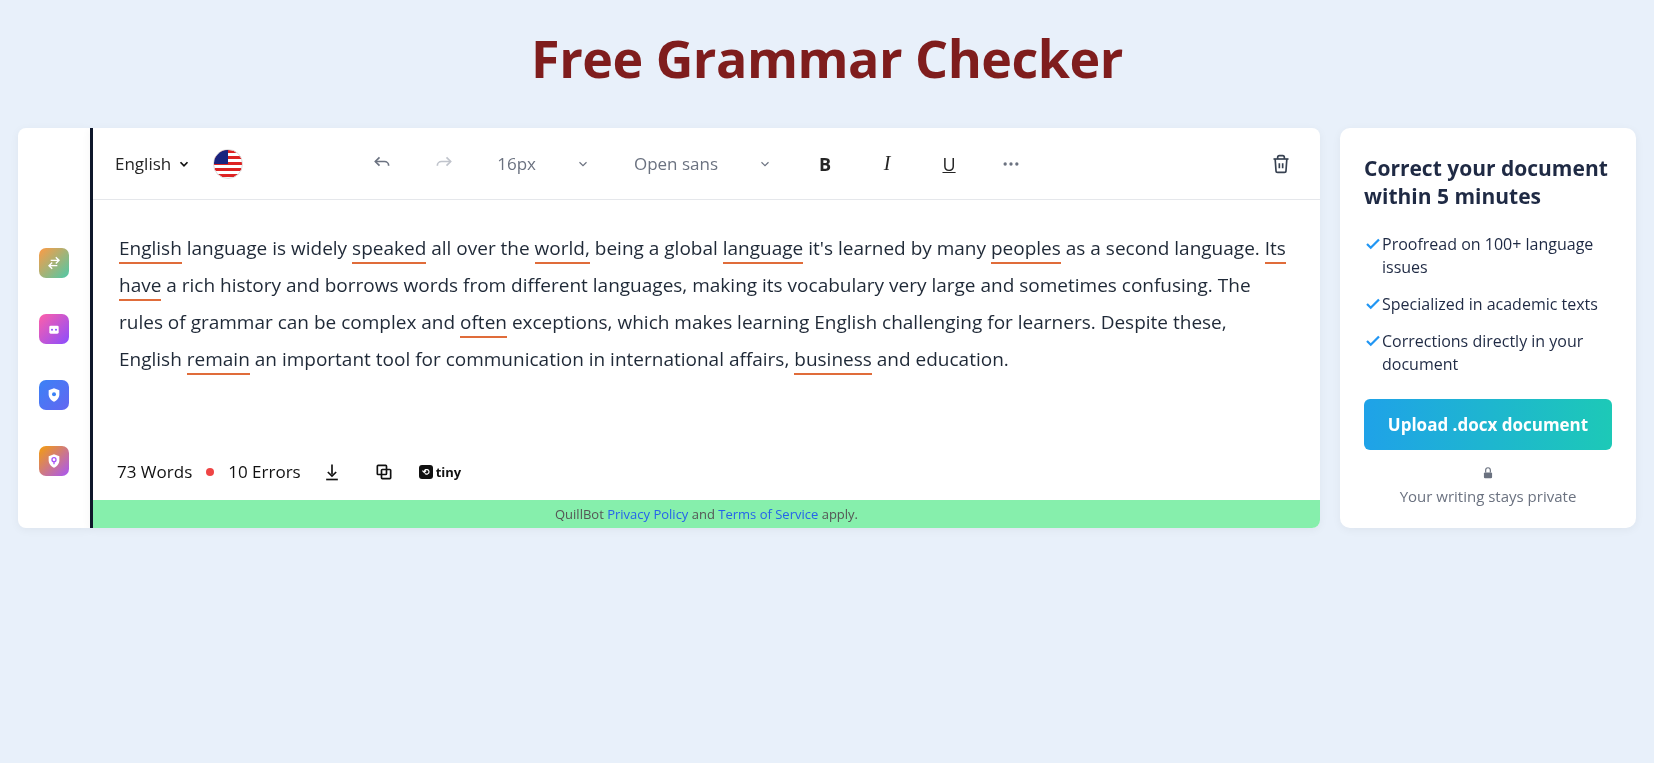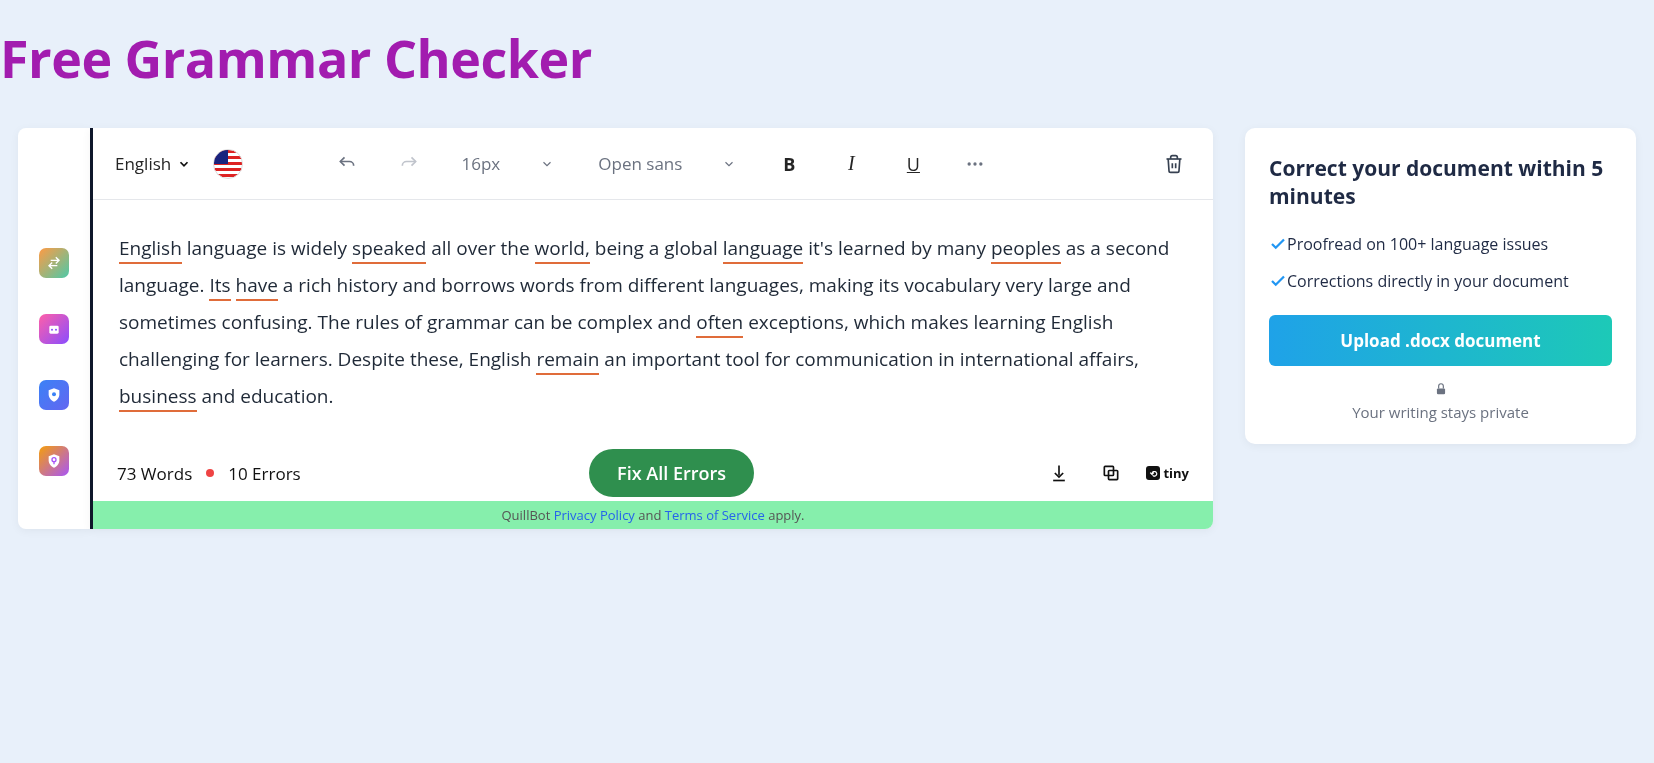--- a/index.html
+++ b/index.html
@@ -1,17 +1,17 @@
 <!DOCTYPE html>
 <html><head>
 <meta charset="utf-8">
 <style>
 *{margin:0;padding:0;box-sizing:border-box;font-family:"Open Sans",-apple-system,BlinkMacSystemFont,"Segoe UI",Roboto,sans-serif;}
 body{background:#e8f0fa;width:1654px;height:763px;overflow:hidden;}
-.page-title{color:#a21caf;font-size:52px;font-weight:700;padding:22px 0 35px 0;letter-spacing:-0.5px;}
+.page-title{color:#7f1d1d;font-size:52px;font-weight:700;text-align:center;padding:22px 0 35px 0;letter-spacing:-0.5px;}
 .workspace{display:flex;gap:0;padding:0 18px;}
 .left-rail{background:#fff;border-radius:8px 0 0 8px;width:72px;padding-top:120px;display:flex;flex-direction:column;align-items:center;gap:36px;box-shadow:0 2px 10px rgba(0,0,0,.05);}
 .rail-item{width:30px;height:30px;border-radius:7px;display:flex;align-items:center;justify-content:center;cursor:pointer;}
 .rail-item.r1{background:linear-gradient(135deg,#ff9b44,#4dc9a8);}
 .rail-item.r2{background:linear-gradient(135deg,#ff5fa8,#8a4dff);}
 .rail-item.r3{background:linear-gradient(135deg,#3b82f6,#6366f1);}
 .rail-item.r4{background:linear-gradient(135deg,#f59e0b,#a855f7);}
 .rail-item svg{width:16px;height:16px;}
 .editor-card{background:#fff;flex:1;border-radius:0 8px 8px 0;box-shadow:0 2px 10px rgba(0,0,0,.05);display:flex;flex-direction:column;border-left:3px solid #0f172a;min-width:0;}
 .toolbar{display:flex;align-items:center;height:72px;padding:0 22px;border-bottom:1px solid #e5e7eb;gap:8px;}
@@ -33,21 +33,21 @@
 .footer-bar{display:flex;align-items:center;padding:0 24px;height:56px;gap:14px;}
 .wc{font-size:17px;color:#111;font-weight:500;}
 .dot-red{width:8px;height:8px;background:#ef4444;border-radius:50%;display:inline-block;}
 .ec{font-size:17px;color:#111;font-weight:500;}
 .fix-btn{background:#2f8f4e;color:#fff;border:none;border-radius:999px;padding:12px 28px;font-size:18px;font-weight:600;cursor:pointer;margin:0 auto;}
 .footer-right{display:flex;align-items:center;gap:18px;color:#374151;}
 .tiny{font-size:13px;font-weight:700;color:#111;display:flex;align-items:center;gap:3px;}
 .tiny-badge{width:14px;height:14px;background:#111;color:#fff;border-radius:3px;display:flex;align-items:center;justify-content:center;font-size:9px;font-weight:900;}
 .legal{background:#86efac;text-align:center;font-size:13px;color:#555;padding:5px 0;border-radius:0 0 8px 0;}
 .legal a{color:#2563eb;text-decoration:none;}
-.right-panel{width:391px;margin-left:32px;}
+.right-panel{width:296px;margin-left:20px;}
 .promo{background:#fff;border-radius:10px;padding:26px 24px 22px 24px;box-shadow:0 2px 10px rgba(0,0,0,.05);}
 .promo h3{font-size:21px;font-weight:700;color:#1f2a44;line-height:1.35;margin-bottom:22px;}
 .promo ul{list-style:none;}
 .promo li{display:flex;font-size:16px;color:#1f2a44;margin-bottom:14px;line-height:1.45;}
 .check{color:#2196f3;flex-shrink:0;margin-top:2px;}
 .upload-btn{background:linear-gradient(90deg,#1fa2e8,#1dc9b7);color:#fff;border:none;border-radius:6px;width:100%;padding:14px 0;font-size:17px;font-weight:700;cursor:pointer;margin-top:8px;}
 .privacy-line{display:flex;align-items:center;justify-content:center;gap:6px;color:#6b7280;font-size:15px;margin-top:16px;flex-direction:column;}
 </style>
 </head>
 <body>
@@ -139,21 +139,20 @@
           </svg>
         </div>
     </div>
 
     <div class="editor-body" id="editor-body"><span class="err">English</span><span> language is widely </span><span class="err">speaked</span><span> all over the </span><span class="err">world,</span><span> being a global </span><span class="err">language</span><span> it's learned by many </span><span class="err">peoples</span><span> as a second language. </span><span class="err">Its</span><span> </span><span class="err">have</span><span> a rich history and borrows words from different languages, making its vocabulary very large and sometimes confusing. The rules of grammar can be complex and </span><span class="err">often</span><span> exceptions, which makes learning English challenging for learners. Despite these, English </span><span class="err">remain</span><span> an important tool for communication in international affairs, </span><span class="err">business</span><span> and education.</span></div>
 
     <div class="footer-bar">
       <span class="wc">73 Words</span>
       <span class="dot-red"></span>
       <span class="ec">10 Errors</span>
-      <button class="fix-btn">Fix All Errors</button>
       <div class="footer-right">
         <div class="icn">
             <svg width="20" height="20" viewBox="0 0 24 24" fill="none" stroke="#111" stroke-width="2">
               <path d="M12 3v12"></path>
               <polyline points="7 12 12 17 17 12"></polyline>
               <path d="M5 21h14"></path>
             </svg>
           </div>
         <div class="icn">
             <svg width="20" height="20" viewBox="0 0 24 24" fill="none" stroke="#111" stroke-width="2">
@@ -174,20 +173,26 @@
 
   <div class="right-panel">
     <div class="promo">
       <h3>Correct your document within 5 minutes</h3>
       <ul id="promo-list">
           <li>
             <svg class="check" width="18" height="18" viewBox="0 0 24 24" fill="none" stroke="#2196f3" stroke-width="3">
               <polyline points="4 12 9 17 20 6"></polyline>
             </svg>
             <span>Proofread on 100+ language issues</span>
+          </li>
+          <li>
+            <svg class="check" width="18" height="18" viewBox="0 0 24 24" fill="none" stroke="#2196f3" stroke-width="3">
+              <polyline points="4 12 9 17 20 6"></polyline>
+            </svg>
+            <span>Specialized in academic texts</span>
           </li>
           <li>
             <svg class="check" width="18" height="18" viewBox="0 0 24 24" fill="none" stroke="#2196f3" stroke-width="3">
               <polyline points="4 12 9 17 20 6"></polyline>
             </svg>
             <span>Corrections directly in your document</span>
           </li>
         </ul>
       <button class="upload-btn">Upload .docx document</button>
       <div class="privacy-line">

